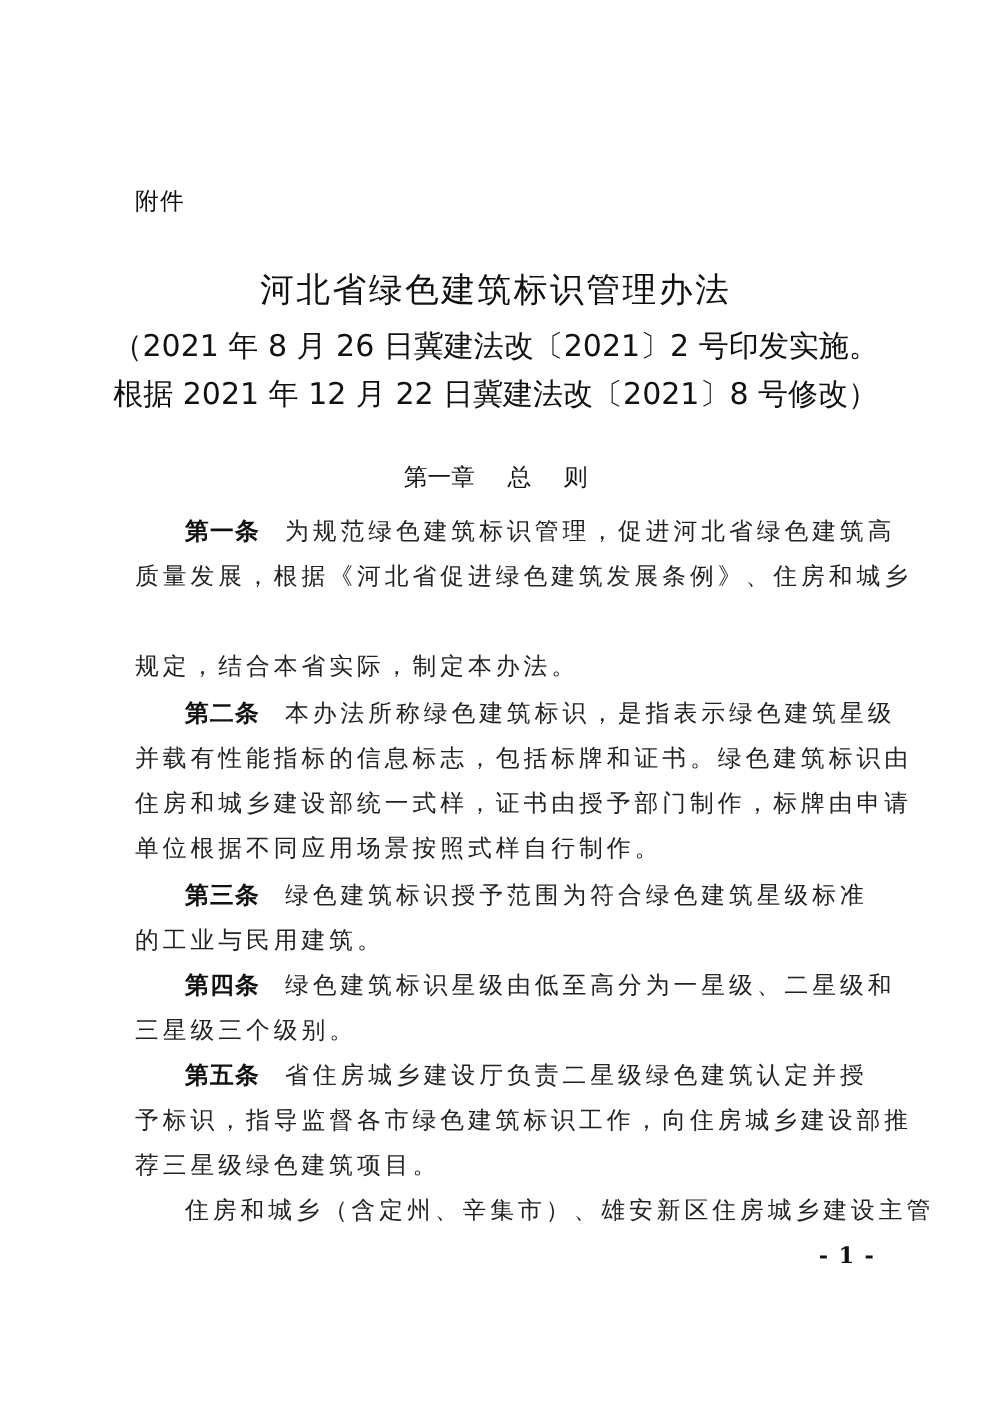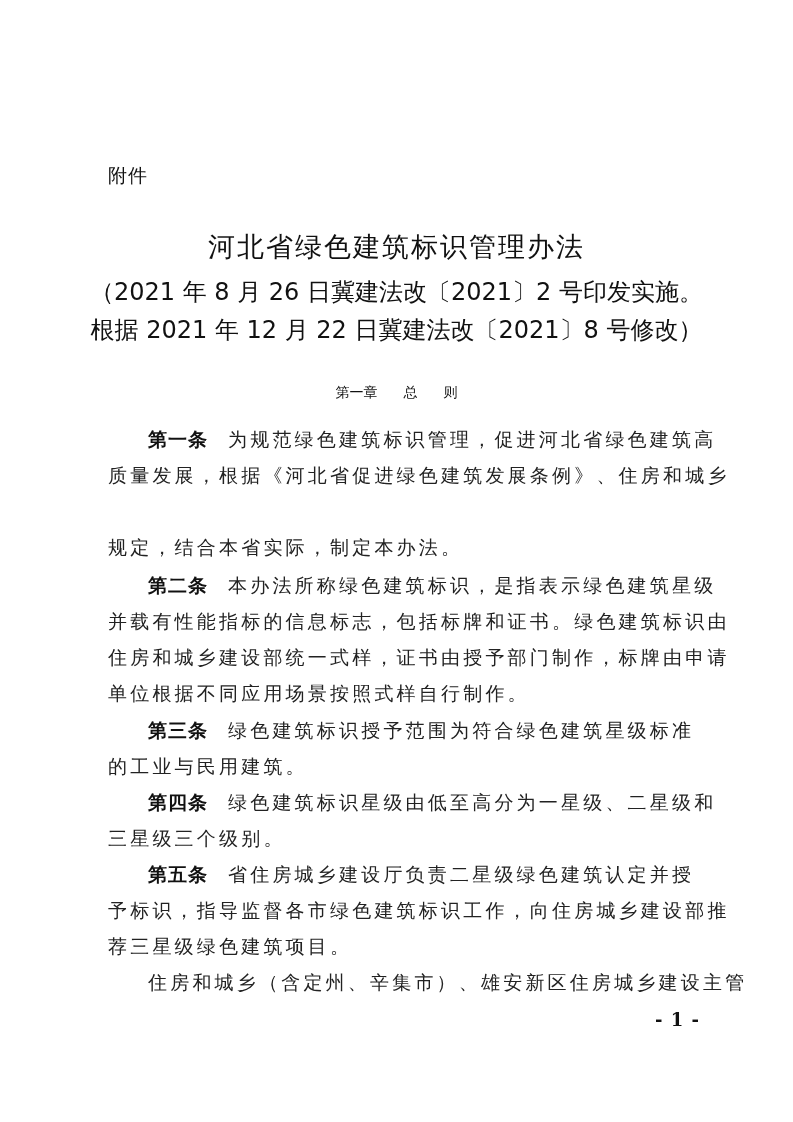--- a/index.html
+++ b/index.html
@@ -10,21 +10,21 @@
     body {
       width: 793px;
       height: 1122px;
       position: relative;
       overflow: hidden;
       color: #1a1a1a;
       font-family: "DejaVu Serif", "Liberation Serif", serif;
     }
     .page {
       position: absolute;
-      left: 0; top: 15px;
+      left: 0; top: 0;
       width: 793px;
       height: 992px;
       background: #ffffff;
     }
     .attachment {
       position: absolute;
       left: 108px;
       top: 148px;
       font-family: "DejaVu Sans", "Liberation Sans", sans-serif;
       font-size: 19px;
@@ -54,21 +54,21 @@
     }
     .subtitle.l1 { top: 261px; }
     .subtitle.l2 { top: 299px; }
     .chapter {
       position: absolute;
       left: 0;
       width: 793px;
       top: 369px;
       text-align: center;
       font-family: "DejaVu Sans", "Liberation Sans", sans-serif;
-      font-size: 14px;
+      font-size: 19px;
       color: #111;
       word-spacing: 0;
     }
     .chapter span { display: inline-block; }
     .chapter .gap { width: 26px; }
     .line {
       position: absolute;
       left: 108px;
       width: 586px;
       font-size: 19px;

